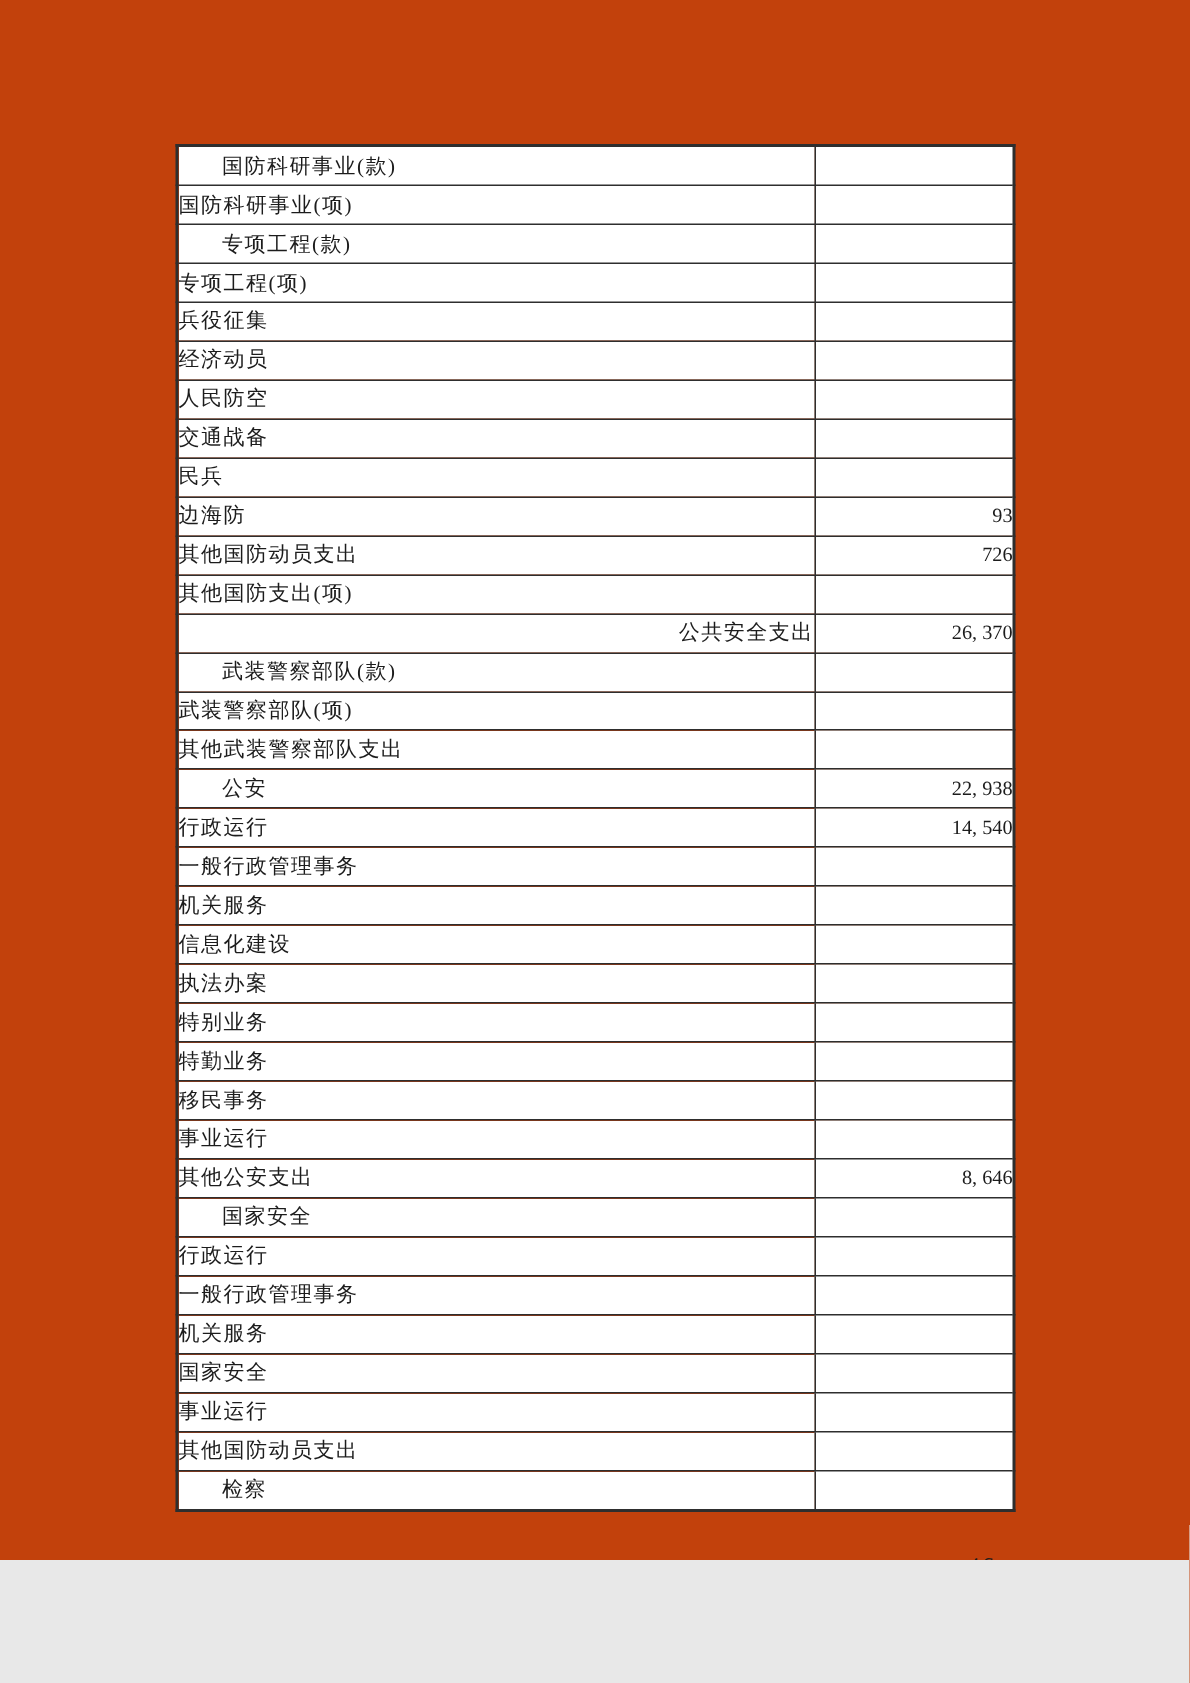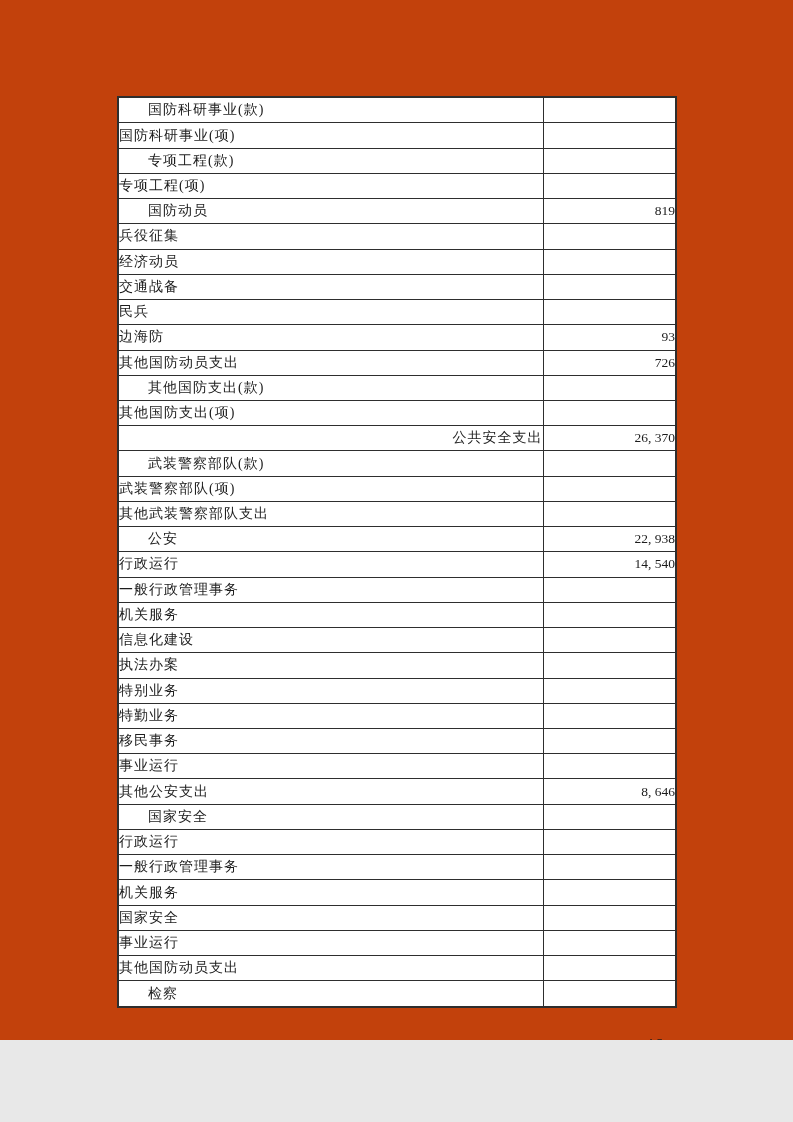--- a/index.html
+++ b/index.html
@@ -83,52 +83,48 @@
         </tr>
         <tr>
           <td class="cell-name indent-1">专项工程(款)</td>
           <td class="cell-value"></td>
         </tr>
         <tr>
           <td class="cell-name indent-2">专项工程(项)</td>
           <td class="cell-value"></td>
         </tr>
         <tr>
-          <td class="cell-name indent-1">国防动员</td>
-          <td class="cell-value">819</td>
-        </tr>
-        <tr>
           <td class="cell-name indent-2">兵役征集</td>
           <td class="cell-value"></td>
         </tr>
         <tr>
           <td class="cell-name indent-2">经济动员</td>
+          <td class="cell-value"></td>
+        </tr>
+        <tr>
+          <td class="cell-name indent-2">人民防空</td>
           <td class="cell-value"></td>
         </tr>
         <tr>
           <td class="cell-name indent-2">交通战备</td>
           <td class="cell-value"></td>
         </tr>
         <tr>
           <td class="cell-name indent-2">民兵</td>
           <td class="cell-value"></td>
         </tr>
         <tr>
           <td class="cell-name indent-2">边海防</td>
           <td class="cell-value">93</td>
         </tr>
         <tr>
           <td class="cell-name indent-2">其他国防动员支出</td>
           <td class="cell-value">726</td>
         </tr>
         <tr>
-          <td class="cell-name indent-1">其他国防支出(款)</td>
-          <td class="cell-value"></td>
-        </tr>
-        <tr>
           <td class="cell-name indent-2">其他国防支出(项)</td>
           <td class="cell-value"></td>
         </tr>
         <tr>
           <td class="cell-name indent-0">公共安全支出</td>
           <td class="cell-value">26, 370</td>
         </tr>
         <tr>
           <td class="cell-name indent-1">武装警察部队(款)</td>
           <td class="cell-value"></td>

